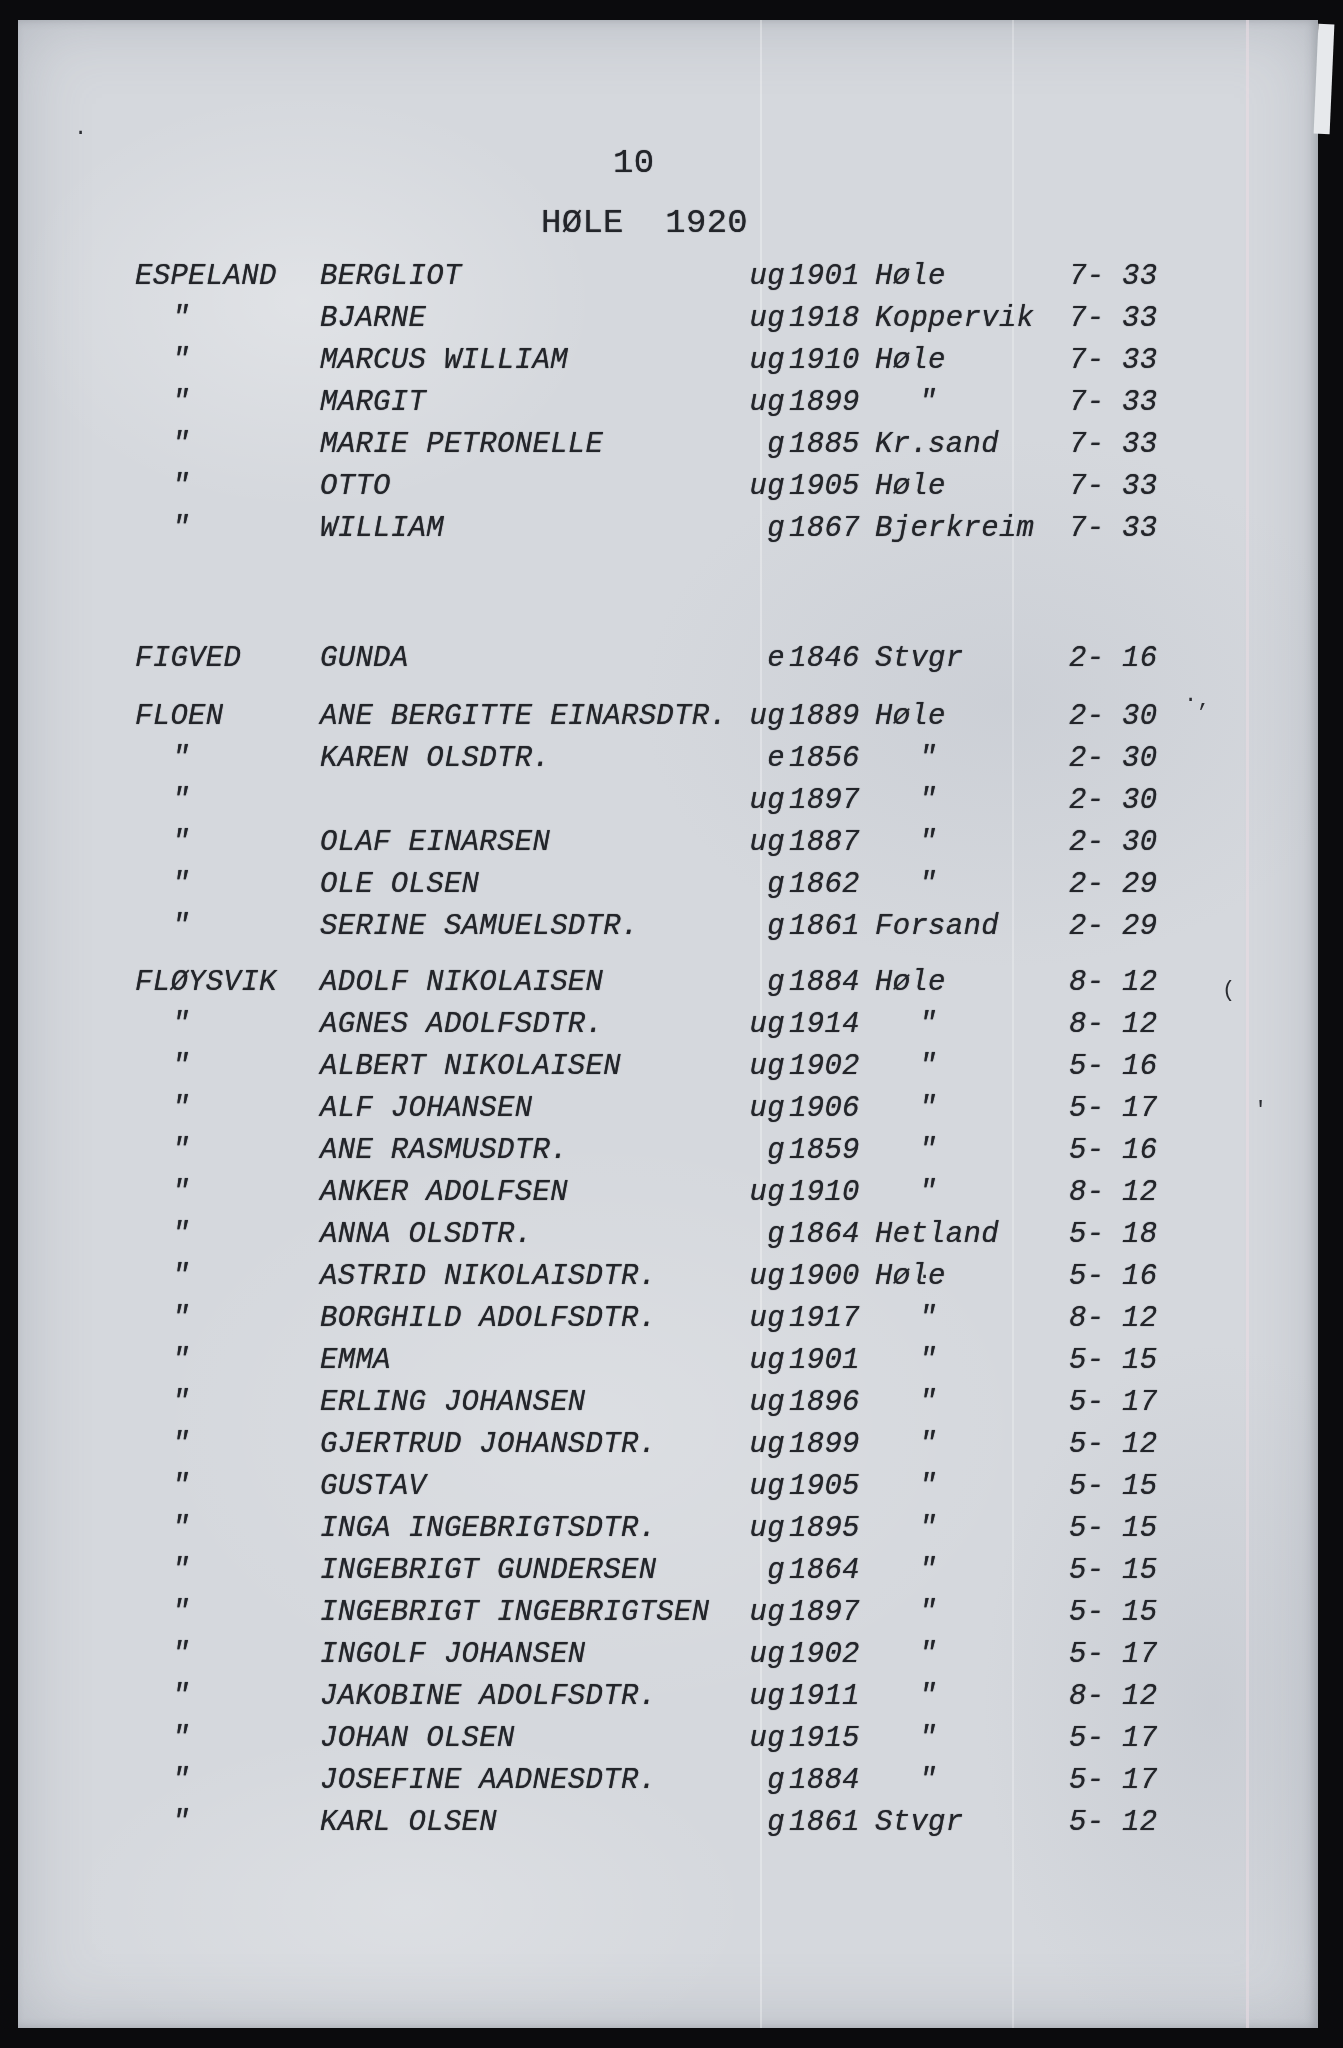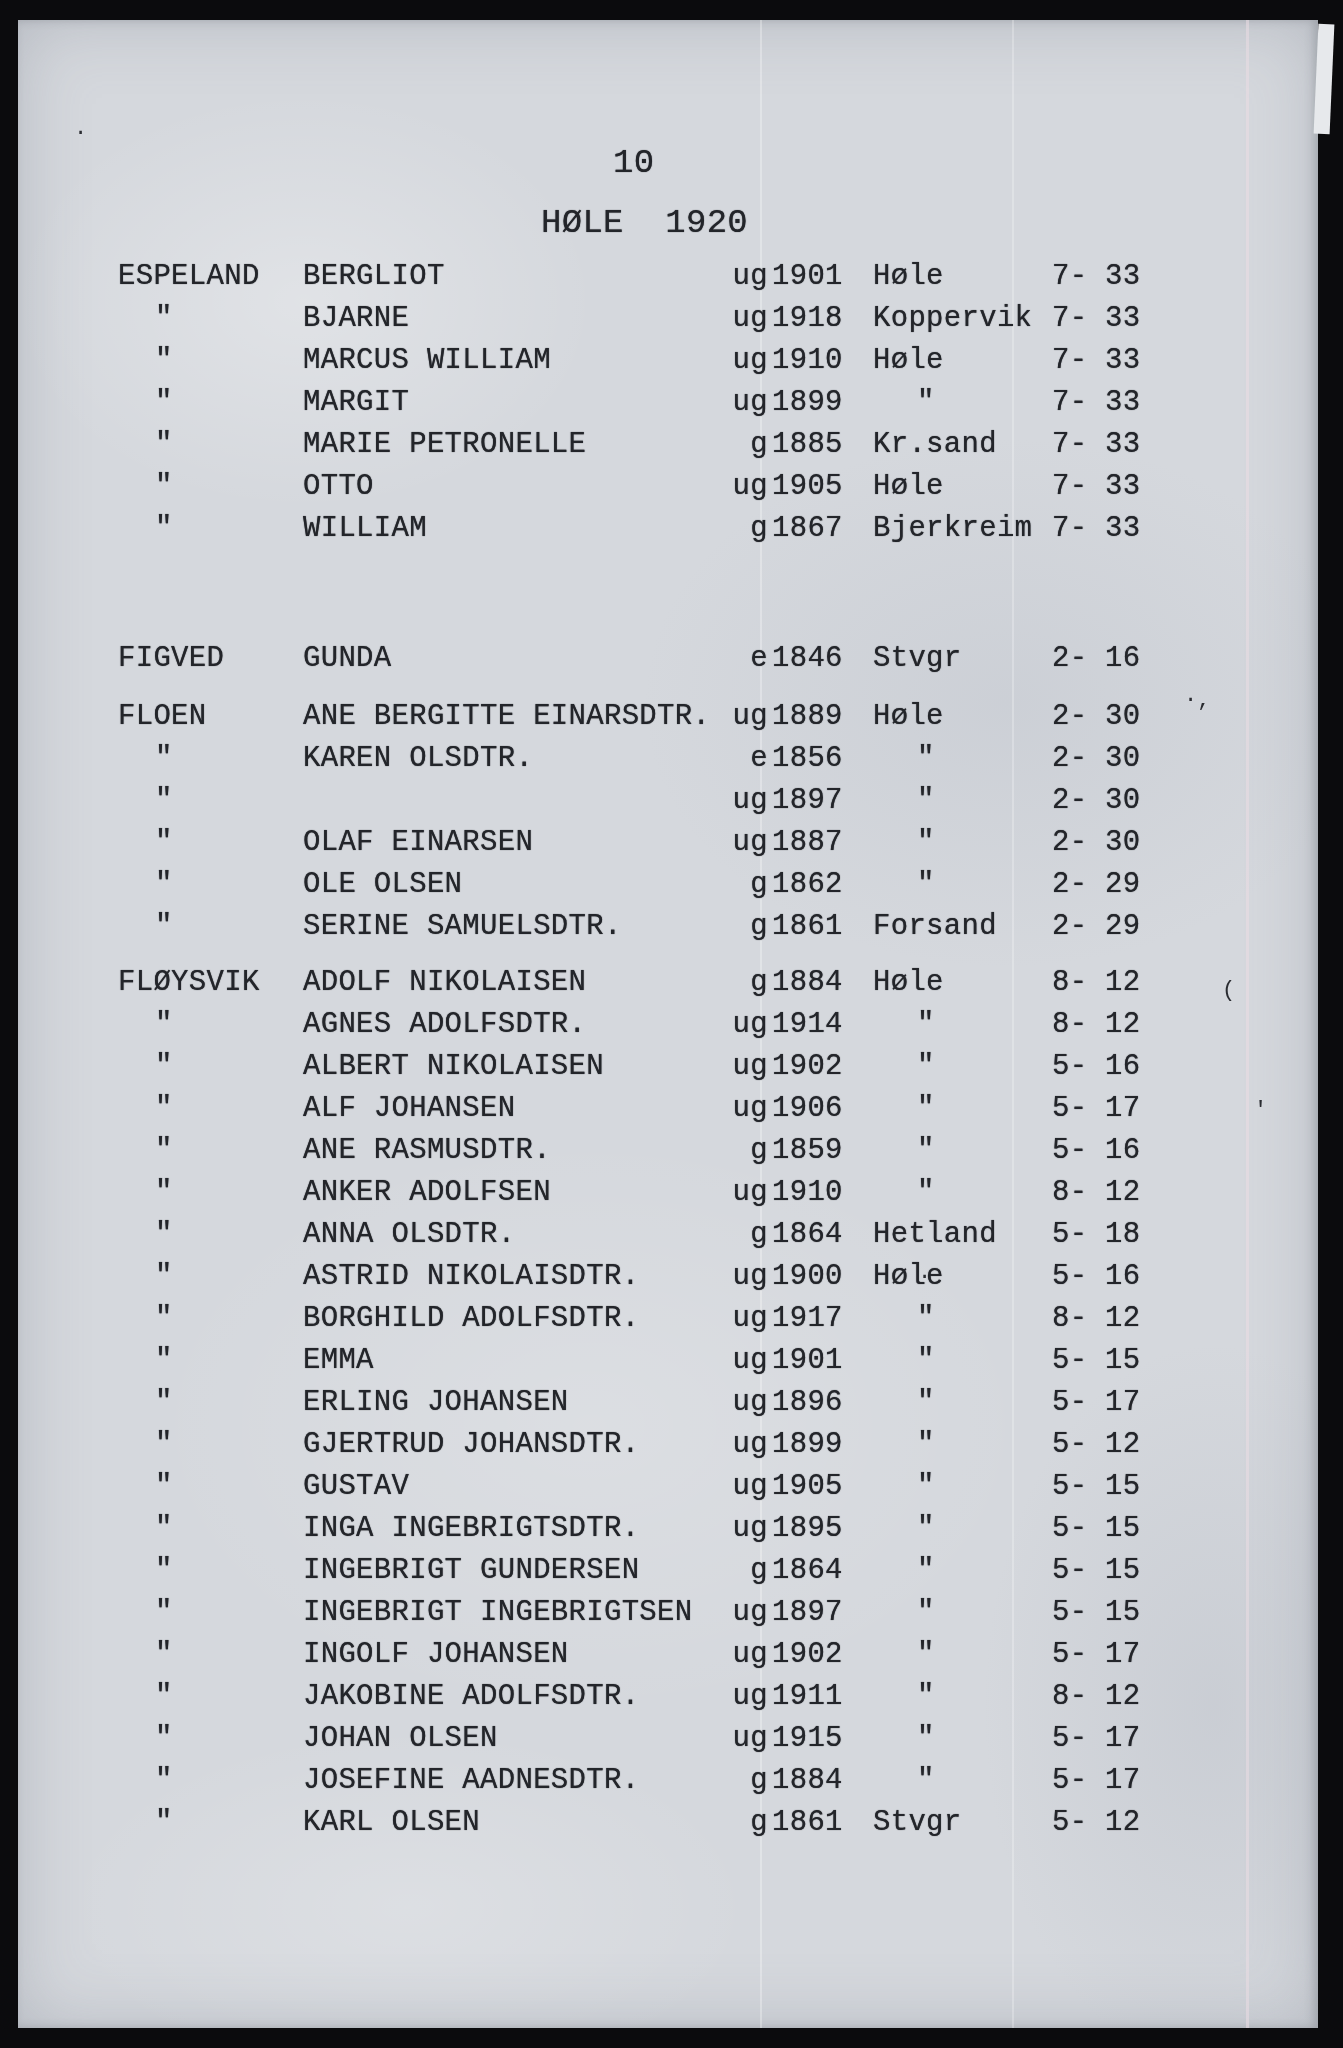--- a/index.html
+++ b/index.html
@@ -27,29 +27,29 @@
   .crease.c2{left:994px;width:2px;background:rgba(255,255,255,0.25);}
   .crease.c3{left:1228px;width:3px;background:rgba(235,220,228,0.55);}
   .sliver{position:absolute;left:1298px;top:3px;width:16px;height:110px;background:#e7e9ec;transform:rotate(2.5deg);}
   .txt{
     position:absolute;font-size:34px;line-height:30px;white-space:pre;
     color:#23252a;text-shadow:0 0 1px rgba(25,27,32,0.85);
     letter-spacing:0.3px;
   }
   .page-number{left:595px;top:128px;}
   .page-title{left:523px;top:188px;}
-  .row{position:absolute;left:0;top:0;width:1300px;height:30px;}
+  .row{position:absolute;left:17px;top:0;width:1300px;height:30px;font-style:italic;}
   .cell{position:absolute;top:0;font-size:29px;line-height:30px;white-space:pre;
         color:#23252a;text-shadow:0 0 1px rgba(25,27,32,0.85);letter-spacing:0.3px;}
   .c-place{left:100px;}
   .c-place.ditto{left:137px;}
   .c-name{left:285px;}
   .c-status{left:712px;width:38px;text-align:right;}
   .c-year{left:754px;}
-  .c-birth{left:840px;margin-left:15px;}
+  .c-birth{left:840px;}
   .c-birth.ditto{left:884px;}
   .c-ref{left:1034px;}
   .speck{position:absolute;font-size:22px;color:#2a2c31;}
 </style>
 </head>
 <body>
 
 <div class="stage">
   <div class="paper">
     <div class="crease c1"></div>

